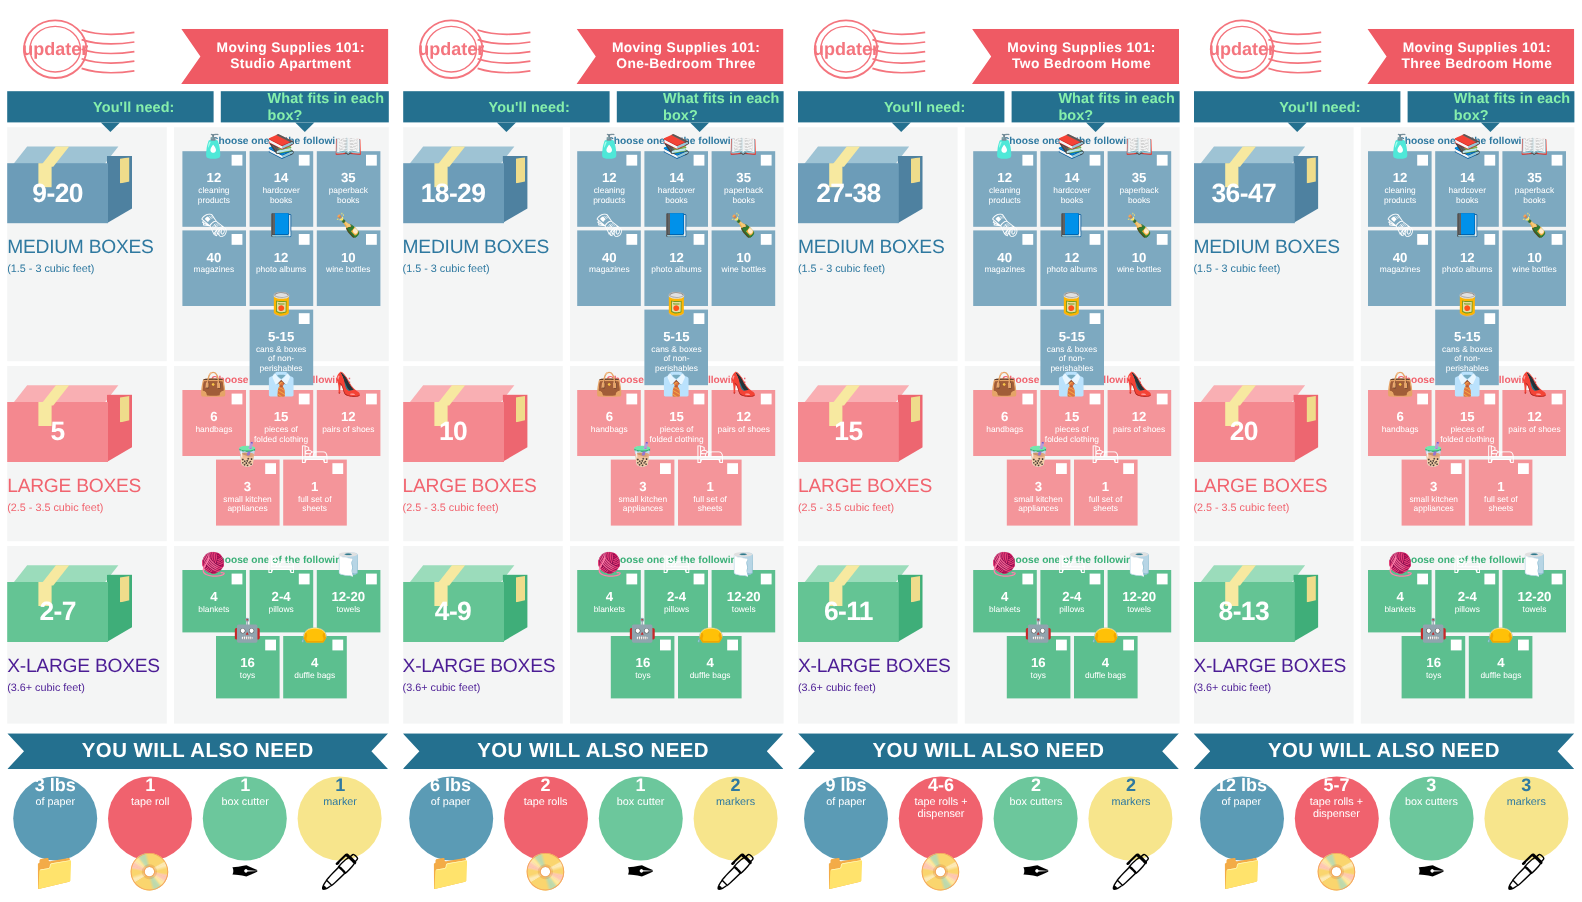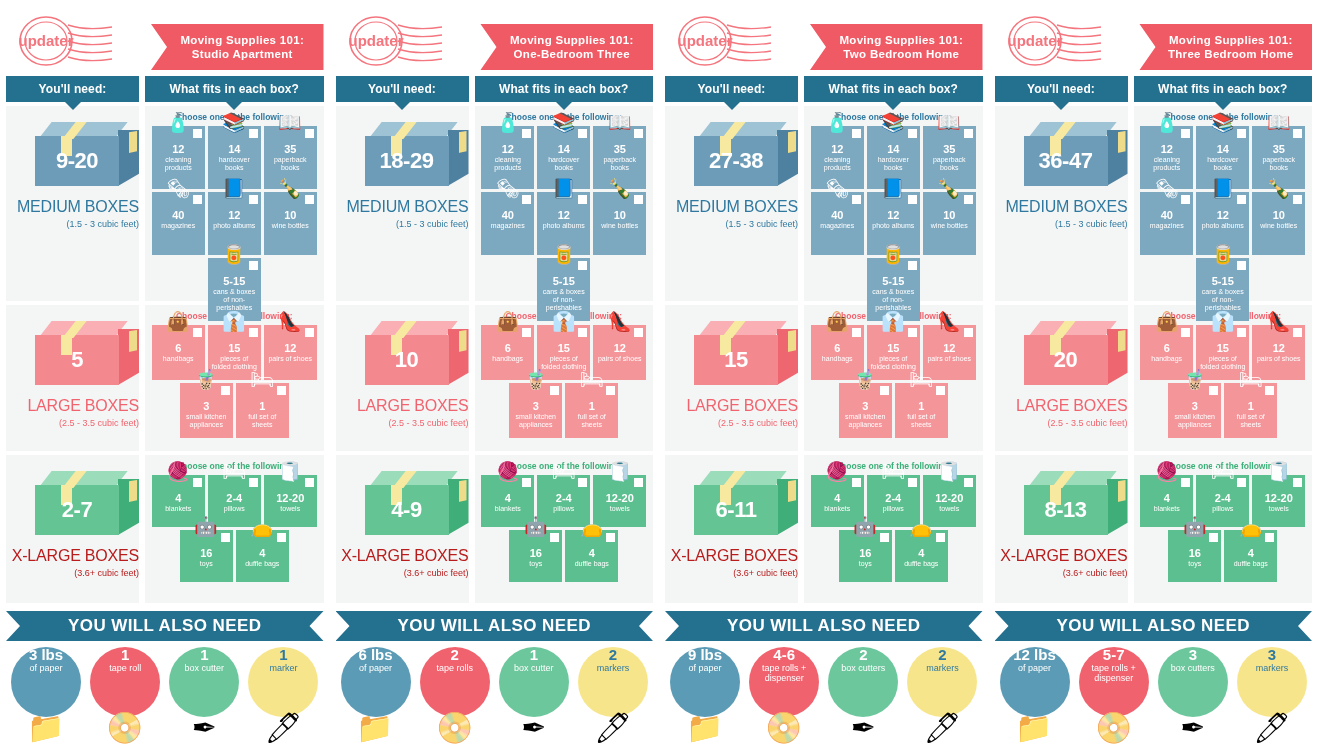--- a/index.html
+++ b/index.html
@@ -21,37 +21,37 @@
     justify-content:center;text-align:center;
     font-size:11.5px;font-weight:bold;line-height:14px;letter-spacing:.3px;
     clip-path:polygon(0 0, 6px 0, 22px 50%, 6px 100%, 0 100%, 100% 100%, 100% 0);
     padding-left:16px;box-sizing:border-box;
   }
   .ribbon .rl{display:block;}
 
   
   .colheads{display:flex;gap:6px;padding:6px 0 0 0;}
   .chead{
-    background:#24708F;color:#ffffff;height:26px;position:relative;
+    background:#24708F;color:#86efac;height:26px;position:relative;
     display:flex;align-items:center;justify-content:center;
-    font-size:12px;font-weight:bold;letter-spacing:.1px;
+    font-size:12px;font-weight:bold;letter-spacing:.1px;padding-left:39px;
   }
   .chead.left{width:133px;}
   .chead.right{flex:1;}
   .chead:after{
     content:"";position:absolute;left:50%;bottom:-8px;transform:translateX(-50%);
     border-left:8px solid transparent;border-right:8px solid transparent;
     border-top:8px solid #24708F;
   }
 
   
   .srow{display:flex;gap:6px;margin-top:4px;}
   .sleft{
     width:133px;background:#F4F5F5;display:flex;flex-direction:column;
-    align-items:flex-end;justify-content:flex-start;padding-top:10px;box-sizing:border-box;
+    align-items:flex-start;justify-content:flex-start;padding-top:10px;box-sizing:border-box;
   }
   .sright{flex:1;background:#F4F5F5;box-sizing:border-box;padding:5px 4px 6px;}
   .r-med .sleft,.r-med .sright{height:195px;}
   .r-lrg .sleft,.r-lrg .sright{height:146px;}
   .r-xlg .sleft,.r-xlg .sright{height:148px;}
 
   
   .box3d{position:relative;width:104px;height:72px;margin:6px 0 3px;}
   .box3d .top{position:absolute;left:10px;top:0;width:76px;height:17px;
     transform:skewX(-38deg);}
@@ -68,21 +68,21 @@
     font-size:22px;font-weight:bold;letter-spacing:-.5px;}
 
   .med .top{background:#9EC3D4;} .med .front{background:#6C9CB8;} .med .side{background:#4E81A0;}
   .lrg .top{background:#F9AFB3;} .lrg .front{background:#F4888F;} .lrg .side{background:#ED6670;}
   .xlg .top{background:#9BDCBB;} .xlg .front{background:#64C494;} .xlg .side{background:#3FAE79;}
 
   .sname{font-size:16px;font-weight:normal;line-height:19px;text-align:center;letter-spacing:-.2px;}
   .ssub{font-size:9px;margin-top:3px;text-align:center;}
   .med .sname,.med .ssub{color:#2F79A0;}
   .lrg .sname,.lrg .ssub{color:#F1646F;}
-  .xlg .sname,.xlg .ssub{color:#b91c1c;}
+  .xlg .sname,.xlg .ssub{color:#4c1d95;}
 
   .choose{text-align:center;font-size:8.5px;font-weight:bold;margin:1px 0 4px;}
   .med .choose{color:#2F79A0;} .lrg .choose{color:#F1646F;} .xlg .choose{color:#3BB078;}
 
   .trow{display:flex;justify-content:center;gap:3px;margin-bottom:3px;}
   .tile{
     position:relative;width:53px;box-sizing:border-box;
     padding:17px 2px 4px;text-align:center;color:#fff;
   }
   .r-med .tile{height:63px;} .r-lrg .tile{height:55px;} .r-xlg .tile{height:52px;}

